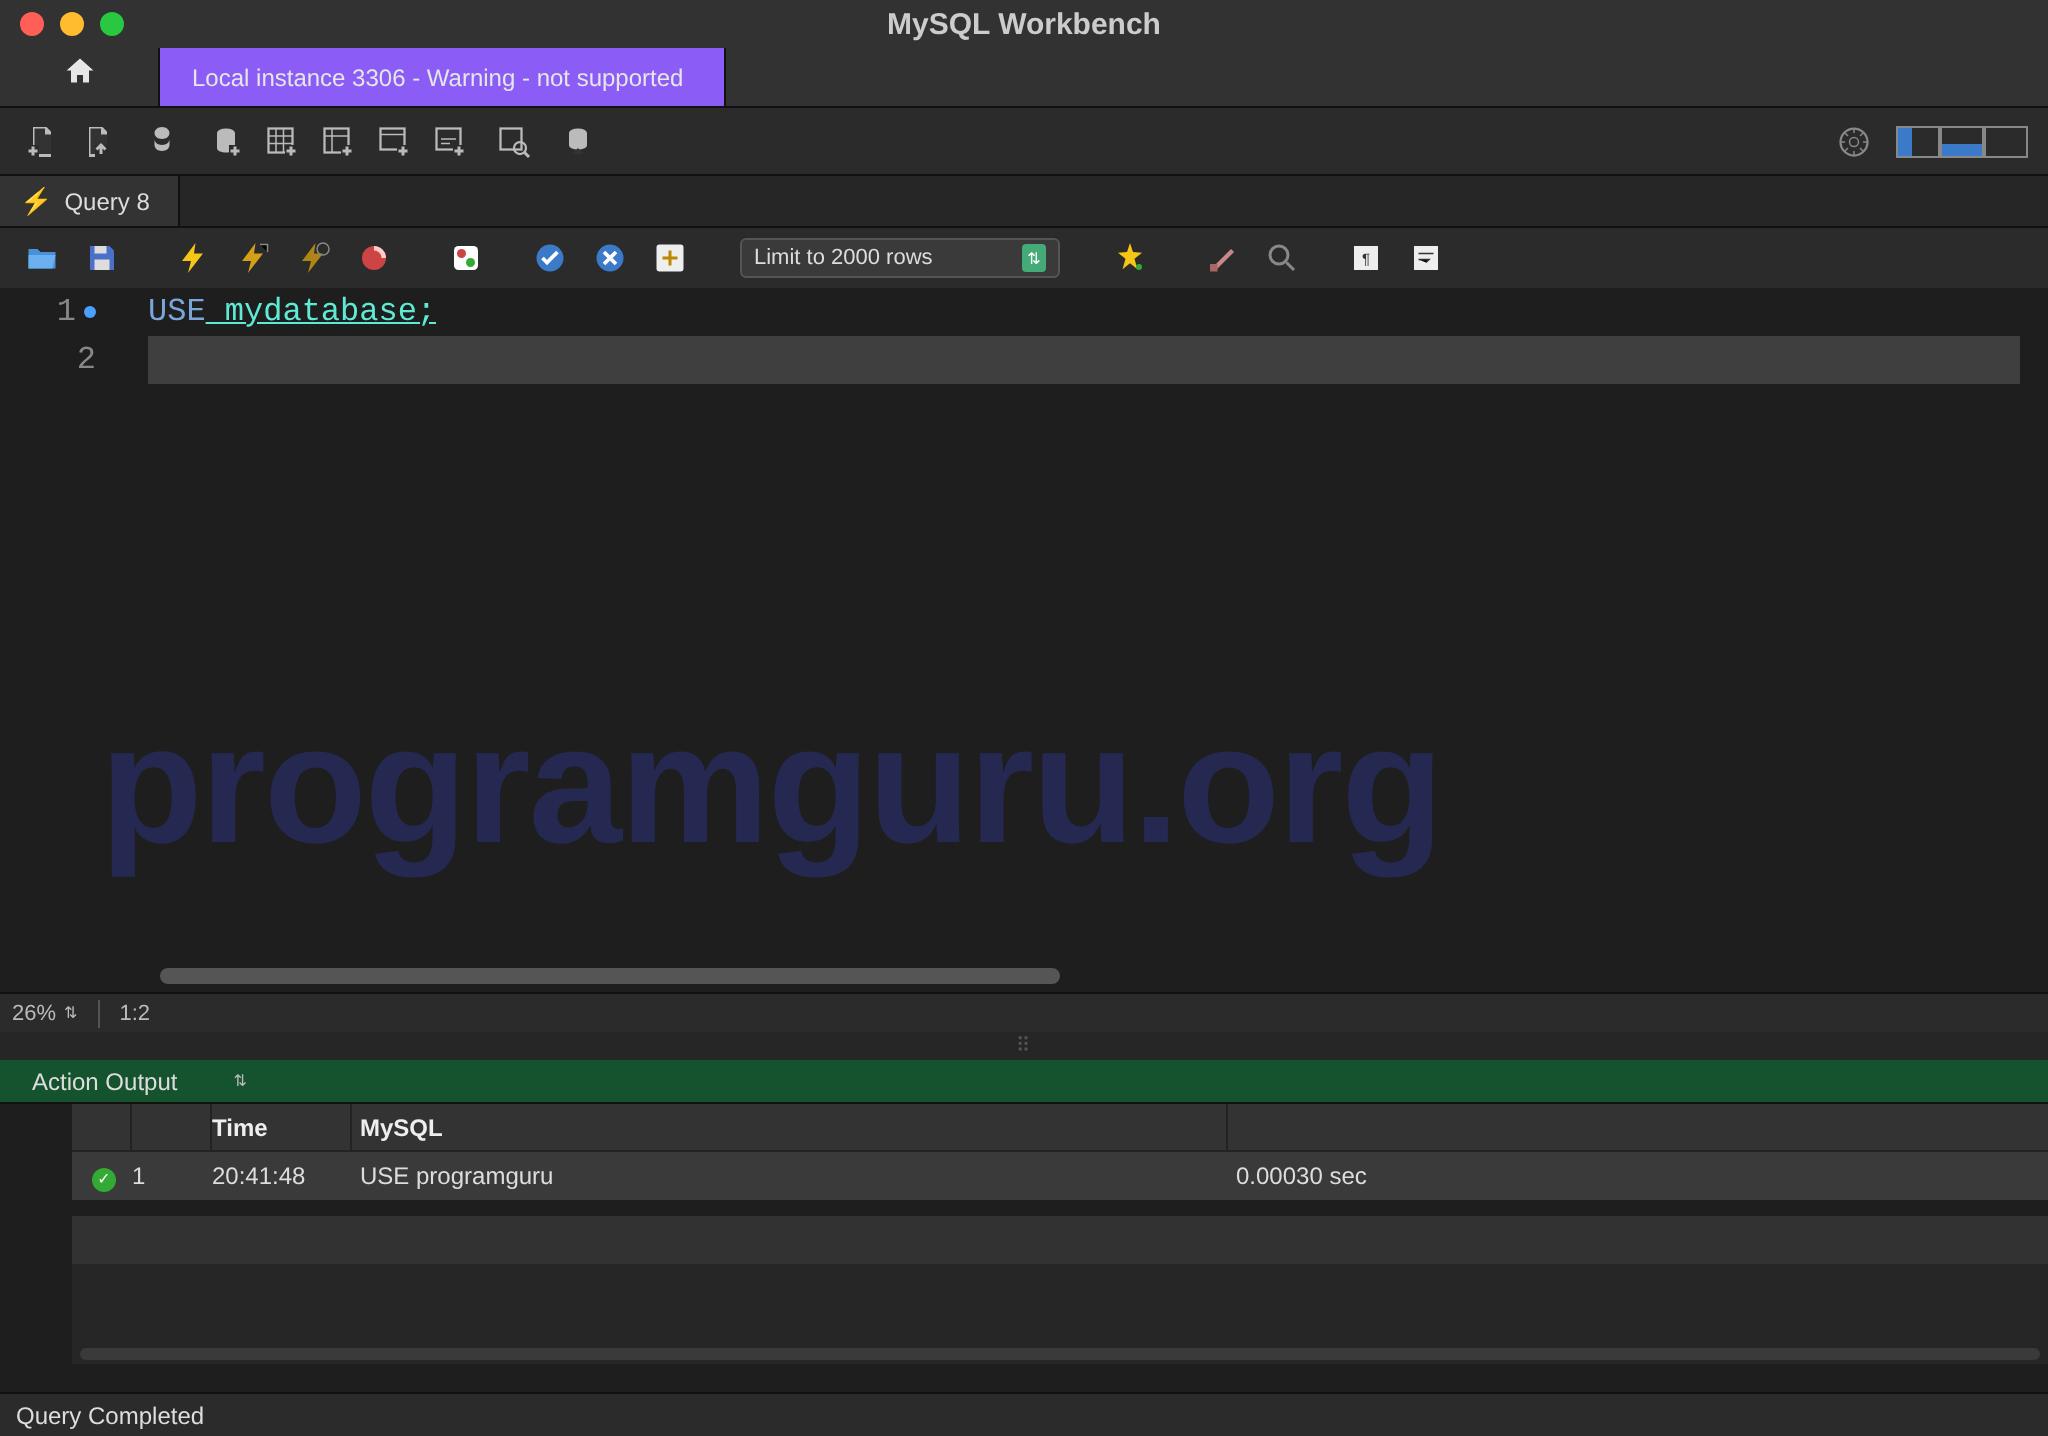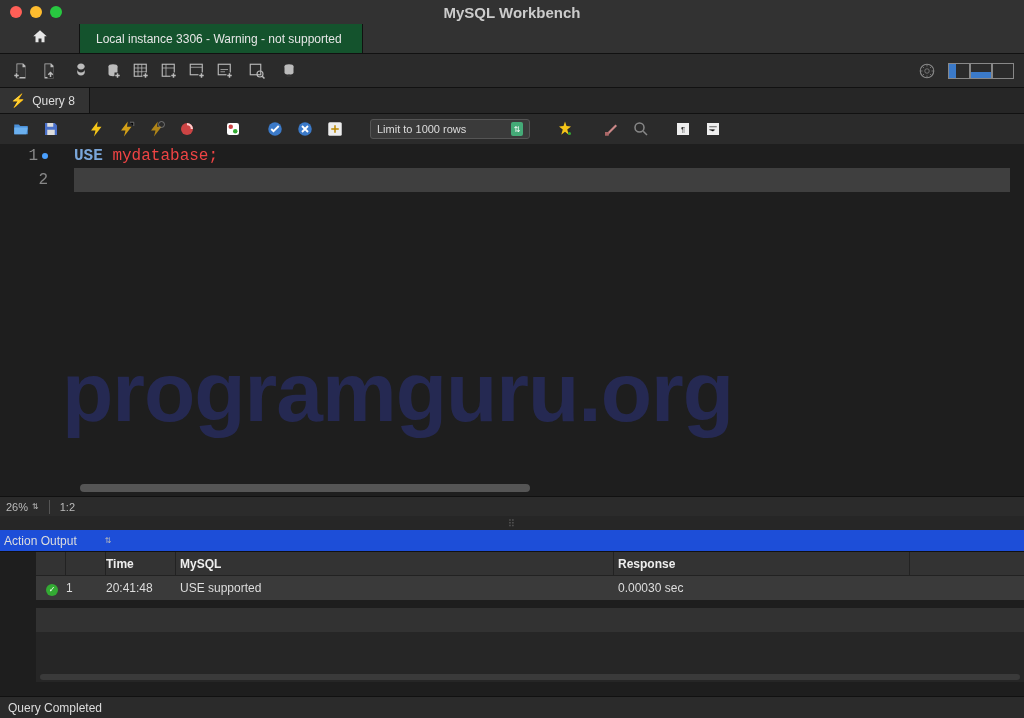--- a/index.html
+++ b/index.html
@@ -51,21 +51,21 @@
   align-items: center;
   justify-content: center;
 }
 .home-tab svg { width: 20px; height: 18px; fill: #e6e6e6; }
 .conn-tab {
   padding: 0 20px 0 16px;
   display: flex;
   align-items: center;
   font-size: 12px;
   color: #e6e6e6;
-  background: #14532d;
+  background: #8b5cf6;
   border-right: 1px solid #111;
 }
 
 
 .main-toolbar {
   height: 34px;
   background: #2b2b2b;
   display: flex;
   align-items: center;
   padding: 0 10px;
@@ -152,25 +152,25 @@
 }
 .code {
   flex:1;
   font-family: Menlo, Monaco, "Courier New", monospace;
   font-size: 16px;
   position: relative;
   margin: 0 14px 0 20px;
 }
 .code-line { height: 24px; line-height:24px; }
 .code-line.current { background: #3f3f3f; }
-.kw { color: #7aa6da; font-weight: 700; }
-.plain { color: #ef4444; }
+.kw { color: #7aa6da; font-weight: 400; }
+.plain { color: #5eead4; text-decoration: underline; }
 .watermark {
   position:absolute;
-  left: 62px;
+  left: 50px;
   right: 14px;
   top: 200px;
   font-size: 84px;
   font-weight: 900;
   color: #262a55;
   opacity: 0.95;
   letter-spacing: -1px;
   font-family: -apple-system, Helvetica, Arial, sans-serif;
   pointer-events: none;
   white-space: nowrap;
@@ -188,22 +188,22 @@
 }
 .editor-status .zoom { display:flex; align-items:center; gap:4px; }
 .editor-status .vsep { width:1px; height:14px; background:#555; margin: 0 10px; }
 .splitter {
   height:14px; background:#262626; display:flex; justify-content:center; align-items:center;
 }
 .splitter-dots { color:#555; font-size:10px; letter-spacing:1px; }
 
 
 .output-header {
-  height: 22px; background:#1d4ed8; display:flex; align-items:center;
-  font-size:12px; color:#ddd; padding-left:4px; border-bottom:1px solid #111;
+  height: 22px; background:#14532d; display:flex; align-items:center;
+  font-size:12px; color:#ddd; padding-left:16px; border-bottom:1px solid #111;
 }
 .output-select { display:flex; align-items:center; gap:8px; }
 .output-select .chev { font-size:8px; color:#bbb; margin-left:20px; }
 
 .output-table {
   font-size:12px; color:#ddd;padding-left:36px;
 }
 .output-thead, .output-row {
   display:flex; height:24px; align-items:center;
 }
@@ -439,21 +439,21 @@
       </svg>
   </div>
   <div class="tb-icon">
     <svg class="ico" viewBox="0 0 24 24">
         <rect x="3" y="3" width="18" height="18" rx="2" fill="#eee"></rect>
         <path stroke="#b80" stroke-width="2" d="M7 12h10M12 7v10"></path>
       </svg>
   </div>
   <div style="width:8px"></div>
   <div class="limit-select">
-    <span>Limit to 1000 rows</span>
+    <span>Limit to 2000 rows</span>
     <span class="chev">⇅</span>
   </div>
   <div style="width:8px"></div>
   <div class="tb-icon">
     <svg class="ico" viewBox="0 0 24 24">
         <path fill="#f5c518" d="M12 2l2 6 6 .5-5 4 2 7-5-4-5 4 2-7-5-4 6-.5z"></path>
         <circle cx="18" cy="18" r="2" fill="#3a3"></circle>
       </svg>
   </div>
   <div style="width:8px"></div>
@@ -515,27 +515,26 @@
     <span>Action Output</span>
     <span class="chev">⇅</span>
   </div>
 </div>
 <div class="output-table">
   <div class="output-thead">
     <div class="col-status"></div>
     <div class="col-num"></div>
     <div class="col-time">Time</div>
     <div class="col-action">MySQL</div>
-    <div class="col-response">Response</div>
   </div>
   <div class="output-row">
     <div class="col-status"><span class="status-dot"></span></div>
     <div class="col-num">1</div>
     <div class="col-time">20:41:48</div>
-    <div class="col-action">USE supported</div>
+    <div class="col-action">USE programguru</div>
     <div class="col-duration">0.00030 sec</div>
   </div>
   <div class="empty-row"></div>
   <div class="output-scroll"></div>
   <div class="bottom-hscroll">
       <div class="bottom-hscroll-thumb"></div>
     </div>
 </div>
 
 <div class="status-bar">

